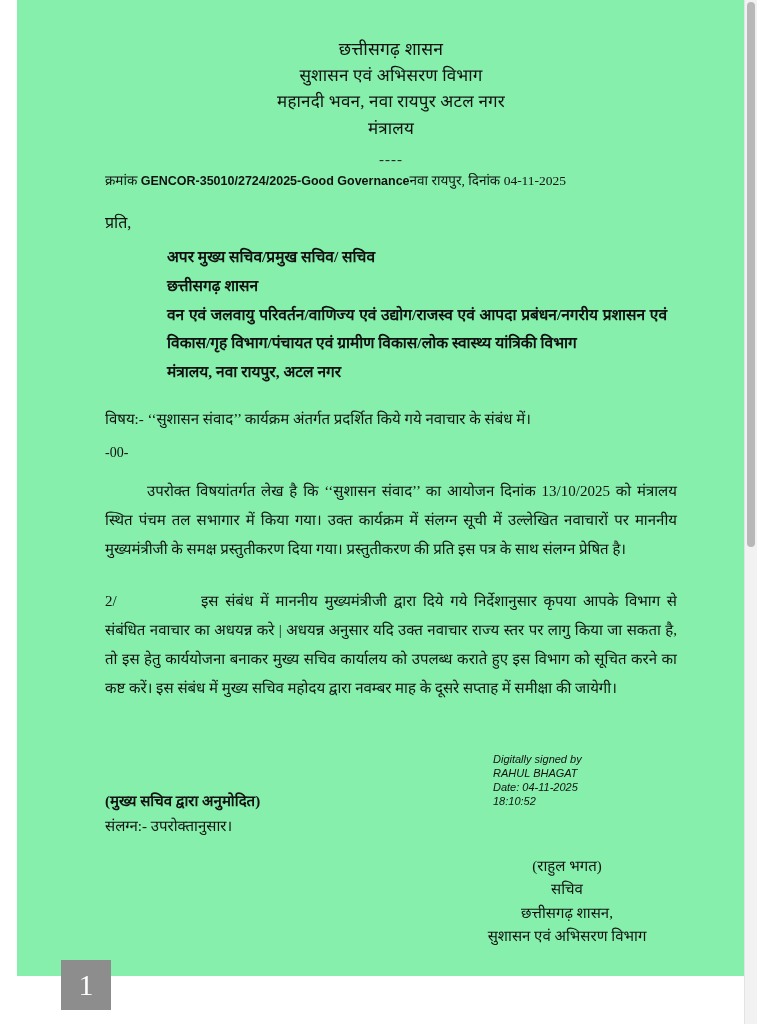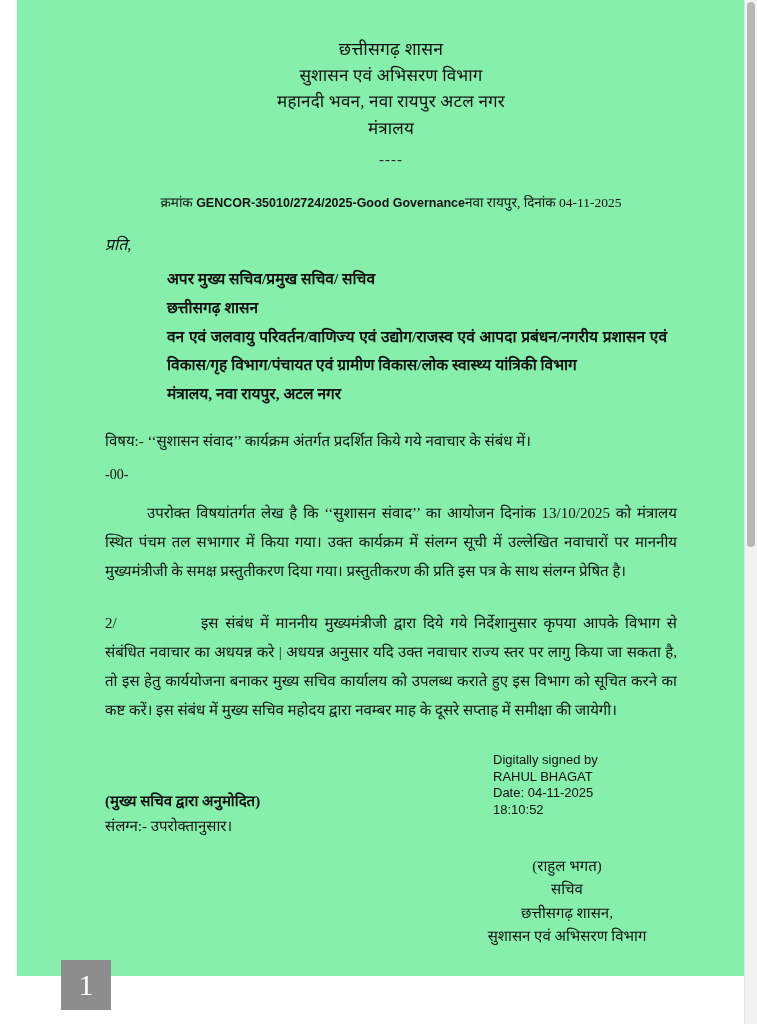--- a/index.html
+++ b/index.html
@@ -57,32 +57,29 @@
     color: #111;
   }
   .hd .l1 { font-size: 17.5px; }
   .dashes {
     margin-top: 6px;
     font-size: 15px;
     letter-spacing: 1px;
     color: #222;
   }
   .memo-line {
-    margin-top: 22px;
     font-size: 13.5px;
     color: #111;
     white-space: nowrap;
-    text-align: center;
   }
   .memo-line .bold { font-weight: bold; font-family: "Liberation Sans", sans-serif; font-size: 12.5px;}
   .prati {
     margin-top: 22px;
     font-size: 16px;
     color: #111;
-    font-style: italic;
   }
   .addr {
     margin-top: 10px;
     margin-left: 62px;
     font-size: 15.5px;
     line-height: 1.85;
     color: #111;
     width: 500px;
     font-weight: bold;
   }
@@ -120,23 +117,24 @@
   }
   .para2 .marker {
     display: inline-block;
     width: 96px;
   }
   .sig-block {
     position: absolute;
     left: 476px;
     top: 752px;
     font-family: "Liberation Sans", sans-serif;
-    font-size: 13px;
+    font-size: 11px;
     line-height: 1.28;
     color: #111;
+    font-style: italic;
   }
   .approved {
     position: absolute;
     left: 88px;
     top: 790px;
     font-size: 15px;
     font-weight: bold;
     color: #111;
   }
   .enclosure {

